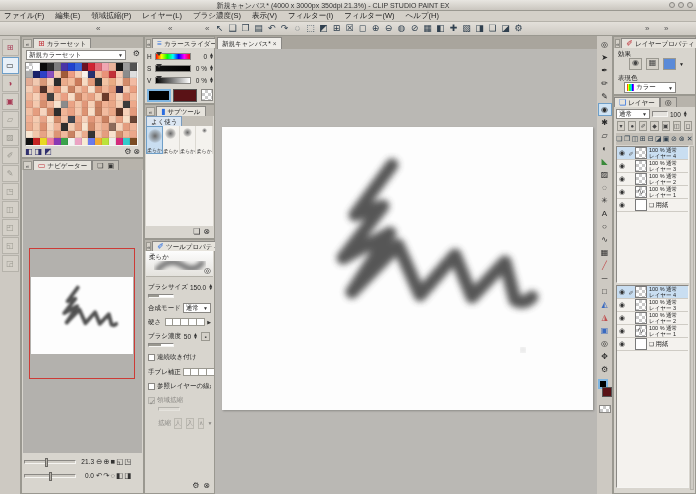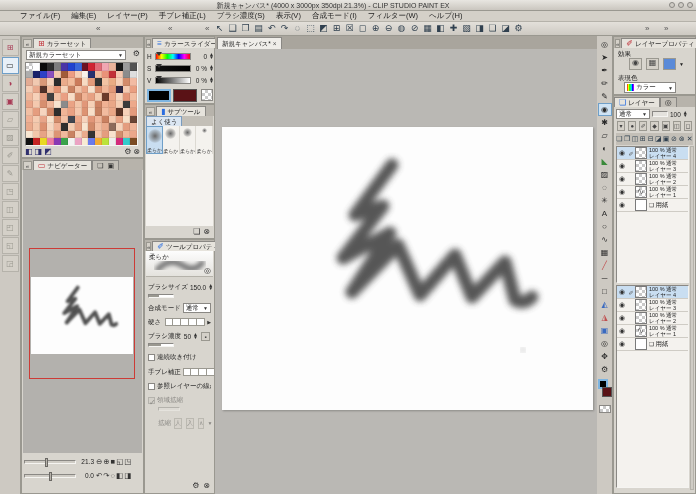--- a/index.html
+++ b/index.html
@@ -52,28 +52,28 @@
 
   <div class="abs" style="left:0;top:0;width:696px;height:11px;background:linear-gradient(#e8e6e1,#cac6bf);border-bottom:1px solid #9a9890;">
     <div class="abs" style="left:0;right:30px;top:1px;text-align:center;font-size:7px;color:#333;">新規キャンバス* (4000 x 3000px 350dpi 21.3%)  - CLIP STUDIO PAINT EX</div>
     <div class="abs" style="right:3px;top:2px;display:flex;gap:3px;">
       <span style="width:6px;height:6px;border-radius:3px;background:#cfccc5;border:1px solid #8a8884;"></span>
       <span style="width:6px;height:6px;border-radius:3px;background:#cfccc5;border:1px solid #8a8884;"></span>
       <span style="width:6px;height:6px;border-radius:3px;background:#cfccc5;border:1px solid #8a8884;"></span>
     </div>
   </div>
 
-  <div class="abs" id="menubar" style="left:0;top:11px;width:696px;height:11px;background:#d4d0c8;border-bottom:1px solid #b5b2aa;display:flex;align-items:center;padding-left:20px;gap:11px;">
+  <div class="abs" id="menubar" style="left:0;top:11px;width:696px;height:11px;background:#d4d0c8;border-bottom:1px solid #b5b2aa;display:flex;align-items:center;padding-left:4px;gap:11px;">
       <span style="font-size: 7.5px;">ファイル(F)</span>
       <span style="font-size: 7.5px;">編集(E)</span>
-      <span style="font-size: 7.5px;">レイヤー(P)</span>
-      <span style="font-size: 7.5px;">手ブレ補正(L)</span>
+      <span style="font-size: 7.5px;">領域拡縮(P)</span>
+      <span style="font-size: 7.5px;">レイヤー(L)</span>
       <span style="font-size: 7.5px;">ブラシ濃度(S)</span>
       <span style="font-size: 7.5px;">表示(V)</span>
-      <span style="font-size: 7.5px;">合成モード(I)</span>
+      <span style="font-size: 7.5px;">フィルター(I)</span>
       <span style="font-size: 7.5px;">フィルター(W)</span>
       <span style="font-size: 7.5px;">ヘルプ(H)</span>
     </div>
 
   <div class="abs" id="cmdbar" style="left:0;top:22px;width:696px;height:14px;background:linear-gradient(#e3e0da,#cdc9c2);border-bottom:1px solid #9a9890;">
       <span style="position: absolute; top: 2px; font-size: 8px; color: rgb(85, 85, 85); left: 96px;">«</span>
       <span style="position: absolute; top: 2px; font-size: 8px; color: rgb(85, 85, 85); left: 168px;">«</span>
       <span style="position: absolute; top: 2px; font-size: 8px; color: rgb(85, 85, 85); left: 205px;">«</span>
       <span style="position: absolute; top: 1px; width: 13px; text-align: center; font-size: 9px; color: rgb(48, 64, 79); left: 213px;">↖</span>
       <span style="position: absolute; top: 1px; width: 13px; text-align: center; font-size: 9px; color: rgb(48, 64, 79); left: 226px;">❑</span>

